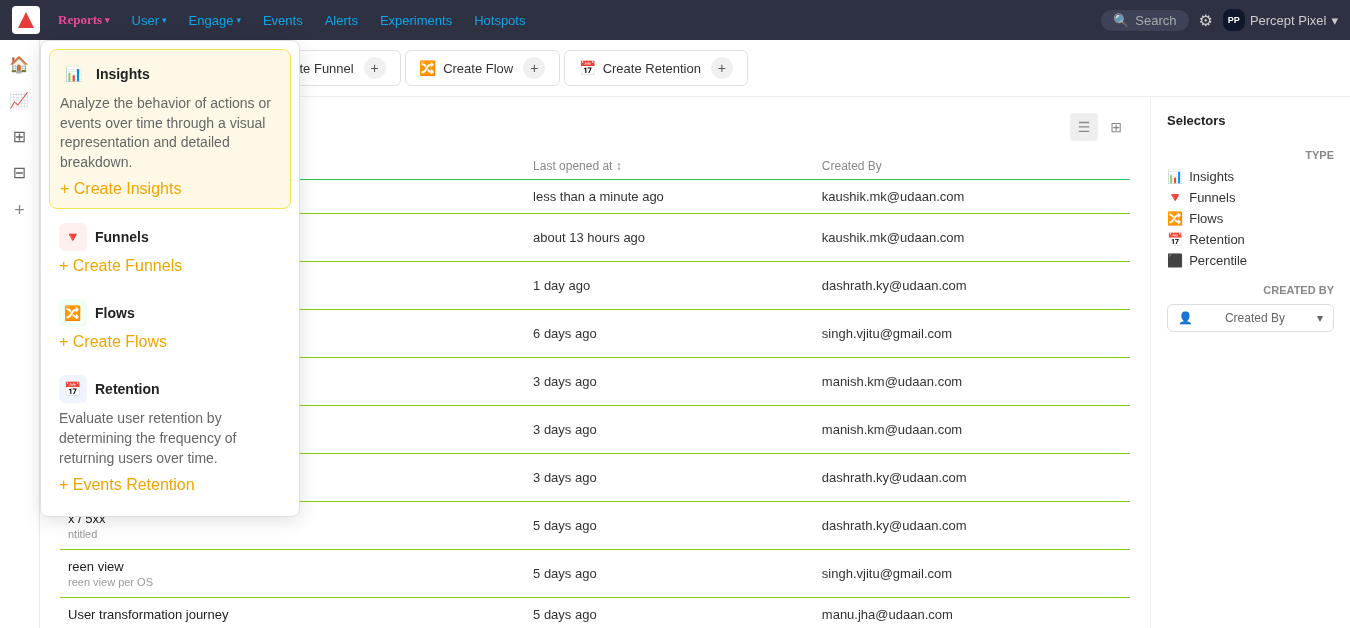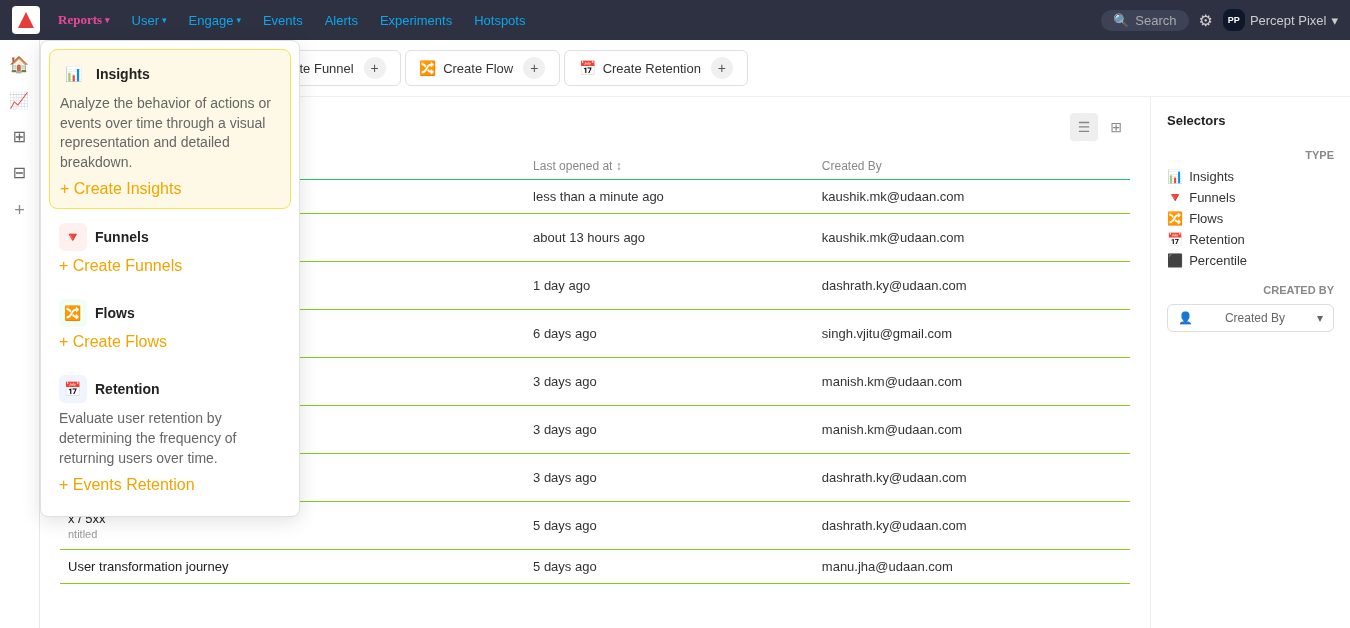--- a/index.html
+++ b/index.html
@@ -288,20 +288,28 @@
             <tr>
     <td>
       <div class="row-title">x / 5xx</div>
       <div class="row-subtitle">ntitled</div>
     </td>
     <td class="time-text">5 days ago</td>
     <td class="email-text">dashrath.ky@udaan.com</td>
   </tr>
             <tr>
     <td>
+      <div class="row-title">reen view</div>
+      <div class="row-subtitle">reen view per OS</div>
+    </td>
+    <td class="time-text">5 days ago</td>
+    <td class="email-text">singh.vjitu@gmail.com</td>
+  </tr>
+            <tr>
+    <td>
       <div class="row-title">User transformation journey</div>
 
     </td>
     <td class="time-text">5 days ago</td>
     <td class="email-text">manu.jha@udaan.com</td>
   </tr>
           </tbody>
       </table>
 
     </div>

